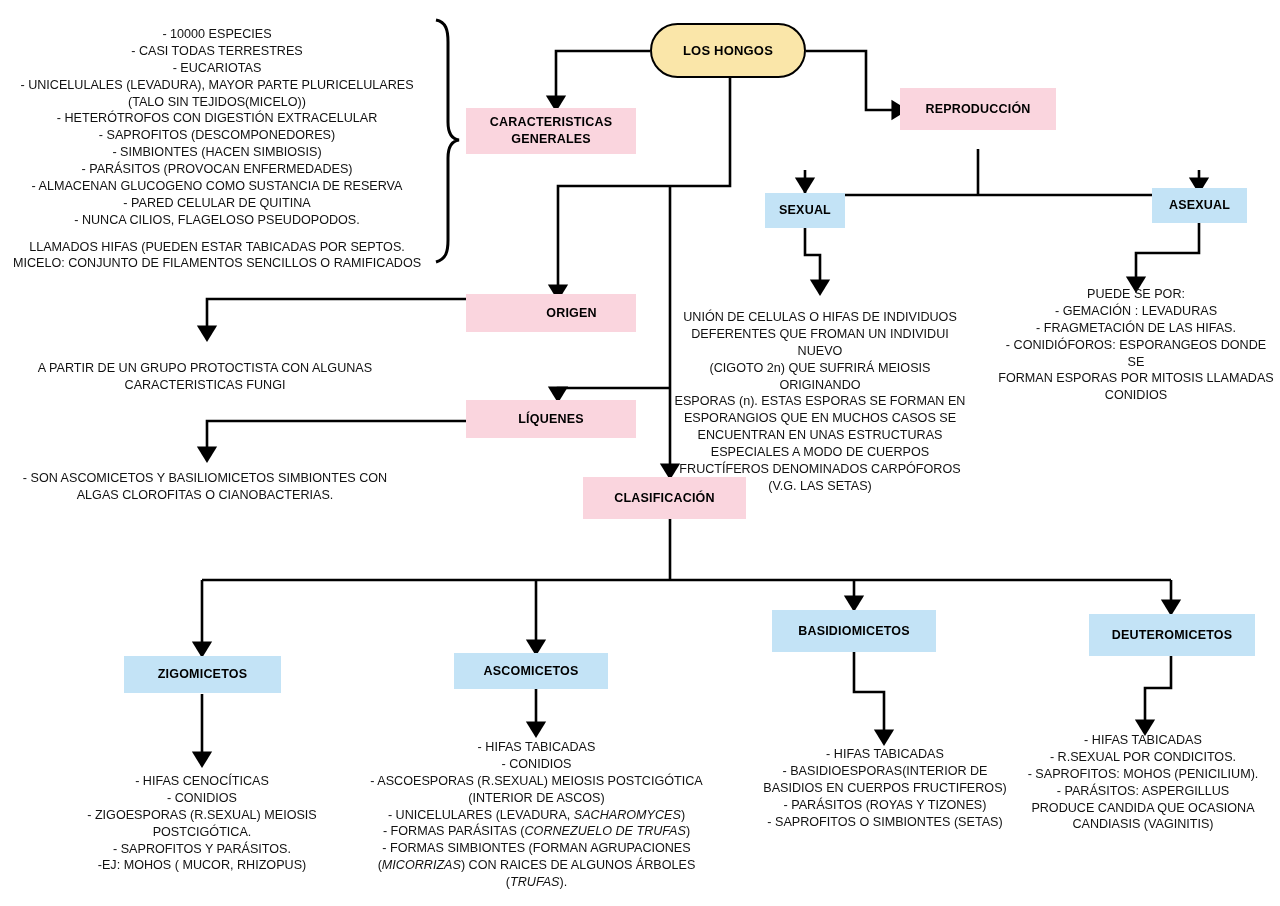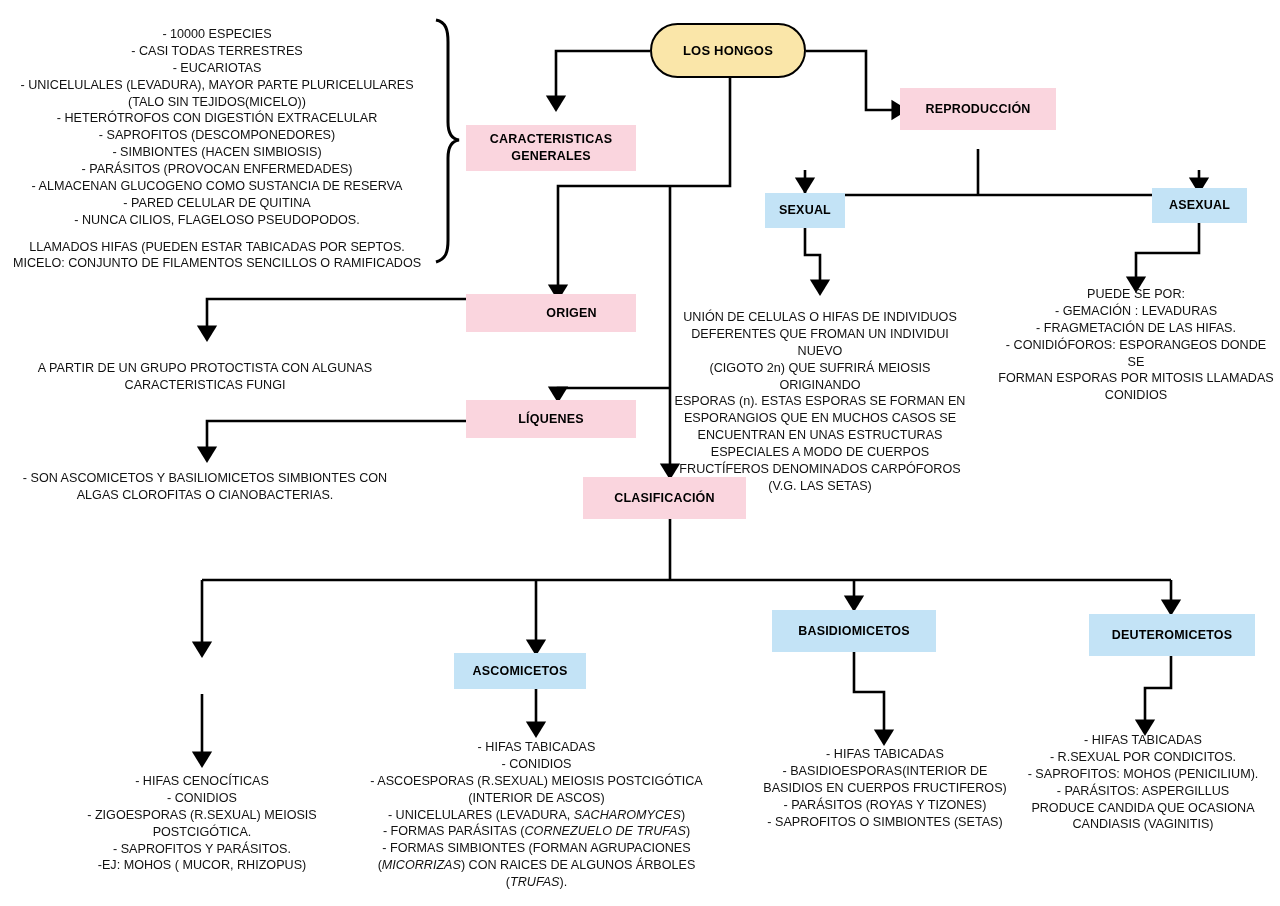--- a/index.html
+++ b/index.html
@@ -72,21 +72,21 @@
       <path d="M854,652 L854,692 L884,692 L884,738" marker-end="url(#ah)"></path>
 
       <path d="M1171,656 L1171,688 L1145,688 L1145,728" marker-end="url(#ah)"></path>
     </g>
   </svg>
 
   <div class="node root" style="left:650px;top:23px;width:156px;height:55px;">
     <span>LOS HONGOS</span>
   </div>
 
-  <div class="node pink" style="left:466px;top:125px;width:170px;height:46px;flex-direction:column;text-align:center;">
+  <div class="node pink" style="left:466px;top:108px;width:170px;height:46px;flex-direction:column;text-align:center;">
     <span>CARACTERISTICAS</span>
     <span>GENERALES</span>
   </div>
 
   <div class="node pink" style="left:900px;top:88px;width:156px;height:42px;">
     <span>REPRODUCCIÓN</span>
   </div>
 
   <div class="node blue" style="left:765px;top:184px;width:80px;height:35px;margin-top:9px;">
     <span>SEXUAL</span>
@@ -101,22 +101,25 @@
   </div>
 
   <div class="node pink" style="left:466px;top:400px;width:170px;height:38px;">
     <span>LÍQUENES</span>
   </div>
 
   <div class="node pink" style="left:583px;top:477px;width:163px;height:42px;">
     <span>CLASIFICACIÓN</span>
   </div>
 
-
-  <div class="node blue" style="left:454px;top:653px;width:132px;height:36px;">
+  <div class="node blue" style="left:124px;top:656px;width:157px;height:37px;">
+    <span>ZIGOMICETOS</span>
+  </div>
+
+  <div class="node blue" style="left:454px;top:653px;width:154px;height:36px;">
     <span>ASCOMICETOS</span>
   </div>
 
   <div class="node blue" style="left:772px;top:610px;width:164px;height:42px;">
     <span>BASIDIOMICETOS</span>
   </div>
 
   <div class="node blue" style="left:1089px;top:614px;width:166px;height:42px;align-items:center;">
     <span>DEUTEROMICETOS</span>
   </div>

